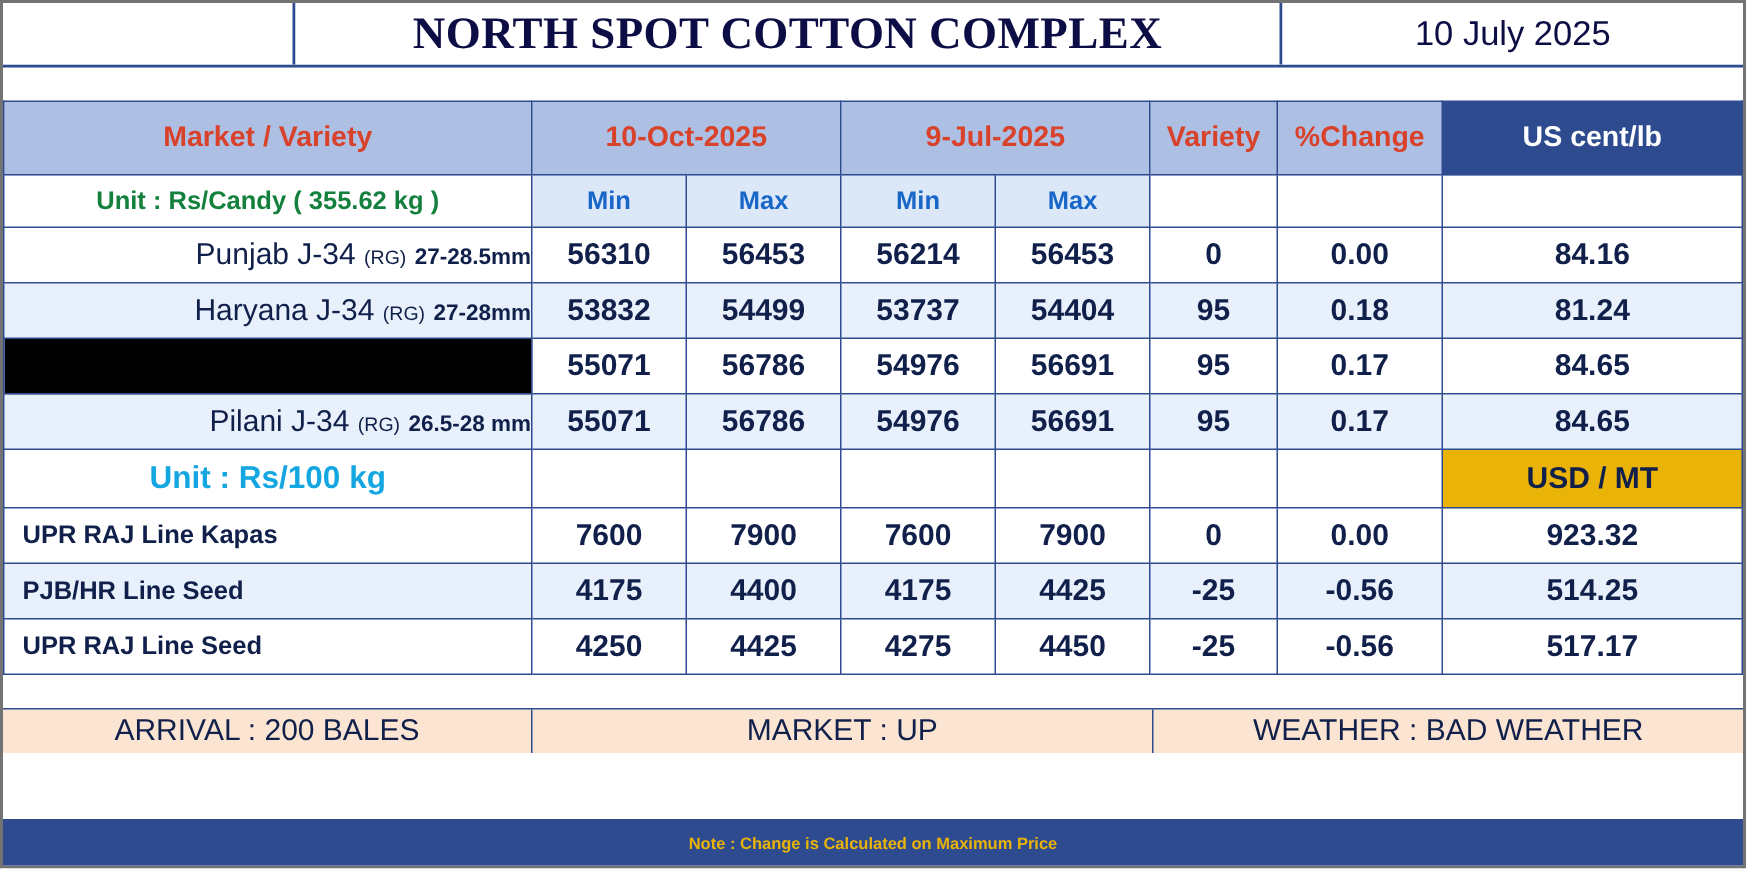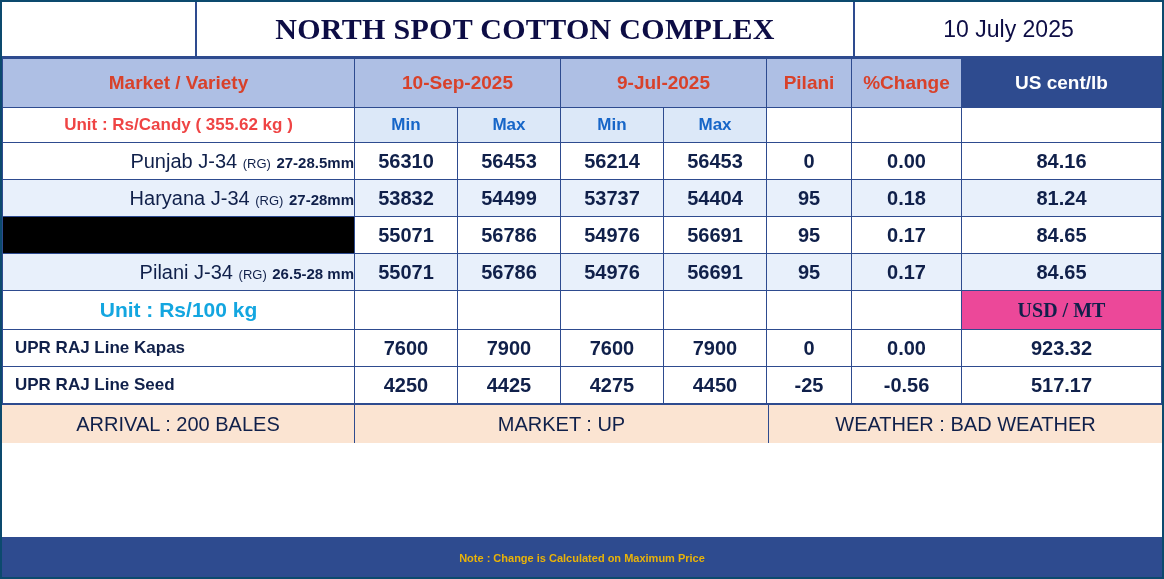--- a/index.html
+++ b/index.html
@@ -5,25 +5,26 @@
   html,body{margin:0;padding:0;}
   body{
     width:1164px;height:579px;
     background:#ffffff;
     font-family:"Liberation Sans", sans-serif;
     overflow:hidden;
   }
   .sheet{
     width:1164px;height:579px;
     box-sizing:border-box;
-    border:2px solid #0c4a6e;
+    border:2px solid #737373;
     background:#ffffff;
     position:relative;
     display:flex;
     flex-direction:column;
+    gap:22px;
   }
   
   .titlebar{
     display:flex;
     height:54px;
     border-bottom:2px solid #2e4b8f;
     background:#e8f0fb;
   }
   .titlebar .t-left{
     flex:0 0 193px;
@@ -89,21 +90,21 @@
     background:#2e4b8f;
   }
   .subhead td{
     background:#dce8f8;
     color:#1766c8;
     font-weight:bold;
     font-size:17px;
     height:34px;
   }
   .subhead td.unit{
-    color:#ef4444;
+    color:#15803d;
     font-size:17px;
     text-align:center;
     background:#ffffff;
   }
   .subhead td.blank{background:#ffffff;}
   td.name{
     text-align:right;
     font-size:20px;
     color:#10204a;
     padding-left:4px;
@@ -115,25 +116,24 @@
   tr.black td{background:#000000;border-color:#2e4b8f;}
   tr.black td.name{background:#000000;color:#000000;}
   .unitrow td{
     background:#ffffff;
     color:#13a6e0;
     font-weight:bold;
     font-size:21px;
     height:38px;
   }
   .unitrow td.usdmt{
-    background:#ec4899;
+    background:#eab308;
     color:#10204a;
     font-weight:bold;
     font-size:20px;
-    font-family:Liberation Serif, serif;
   }
   td.lbl{
     text-align:left;
     padding-left:12px;
     font-weight:bold;
     font-size:17px;
     color:#10204a;
   }
   td.val{font-weight:bold;font-size:20px;}
   
@@ -183,23 +183,23 @@
       <col style="width:103px">
       <col style="width:103px">
       <col style="width:103px">
       <col style="width:85px">
       <col style="width:110px">
       <col style="width:200px">
     </colgroup>
     <tbody>
       <tr class="colhead">
         <td>Market / Variety</td>
-        <td colspan="2">10-Sep-2025</td>
+        <td colspan="2">10-Oct-2025</td>
         <td colspan="2">9-Jul-2025</td>
-        <td>Pilani</td>
+        <td>Variety</td>
         <td>%Change</td>
         <td class="us">US cent/lb</td>
       </tr>
 
       <tr class="subhead">
         <td class="unit">Unit : Rs/Candy ( 355.62 kg )</td>
         <td>Min</td>
         <td>Max</td>
         <td>Min</td>
         <td>Max</td>
@@ -280,20 +280,30 @@
         <td class="lbl">UPR RAJ Line Kapas</td>
         <td class="val">7600</td>
         <td class="val">7900</td>
         <td class="val">7600</td>
         <td class="val">7900</td>
         <td class="val">0</td>
         <td class="val">0.00</td>
         <td class="val">923.32</td>
       </tr>
 
+      <tr class="alt">
+        <td class="lbl">PJB/HR Line Seed</td>
+        <td class="val">4175</td>
+        <td class="val">4400</td>
+        <td class="val">4175</td>
+        <td class="val">4425</td>
+        <td class="val">-25</td>
+        <td class="val">-0.56</td>
+        <td class="val">514.25</td>
+      </tr>
 
       <tr class="plain">
         <td class="lbl">UPR RAJ Line Seed</td>
         <td class="val">4250</td>
         <td class="val">4425</td>
         <td class="val">4275</td>
         <td class="val">4450</td>
         <td class="val">-25</td>
         <td class="val">-0.56</td>
         <td class="val">517.17</td>

